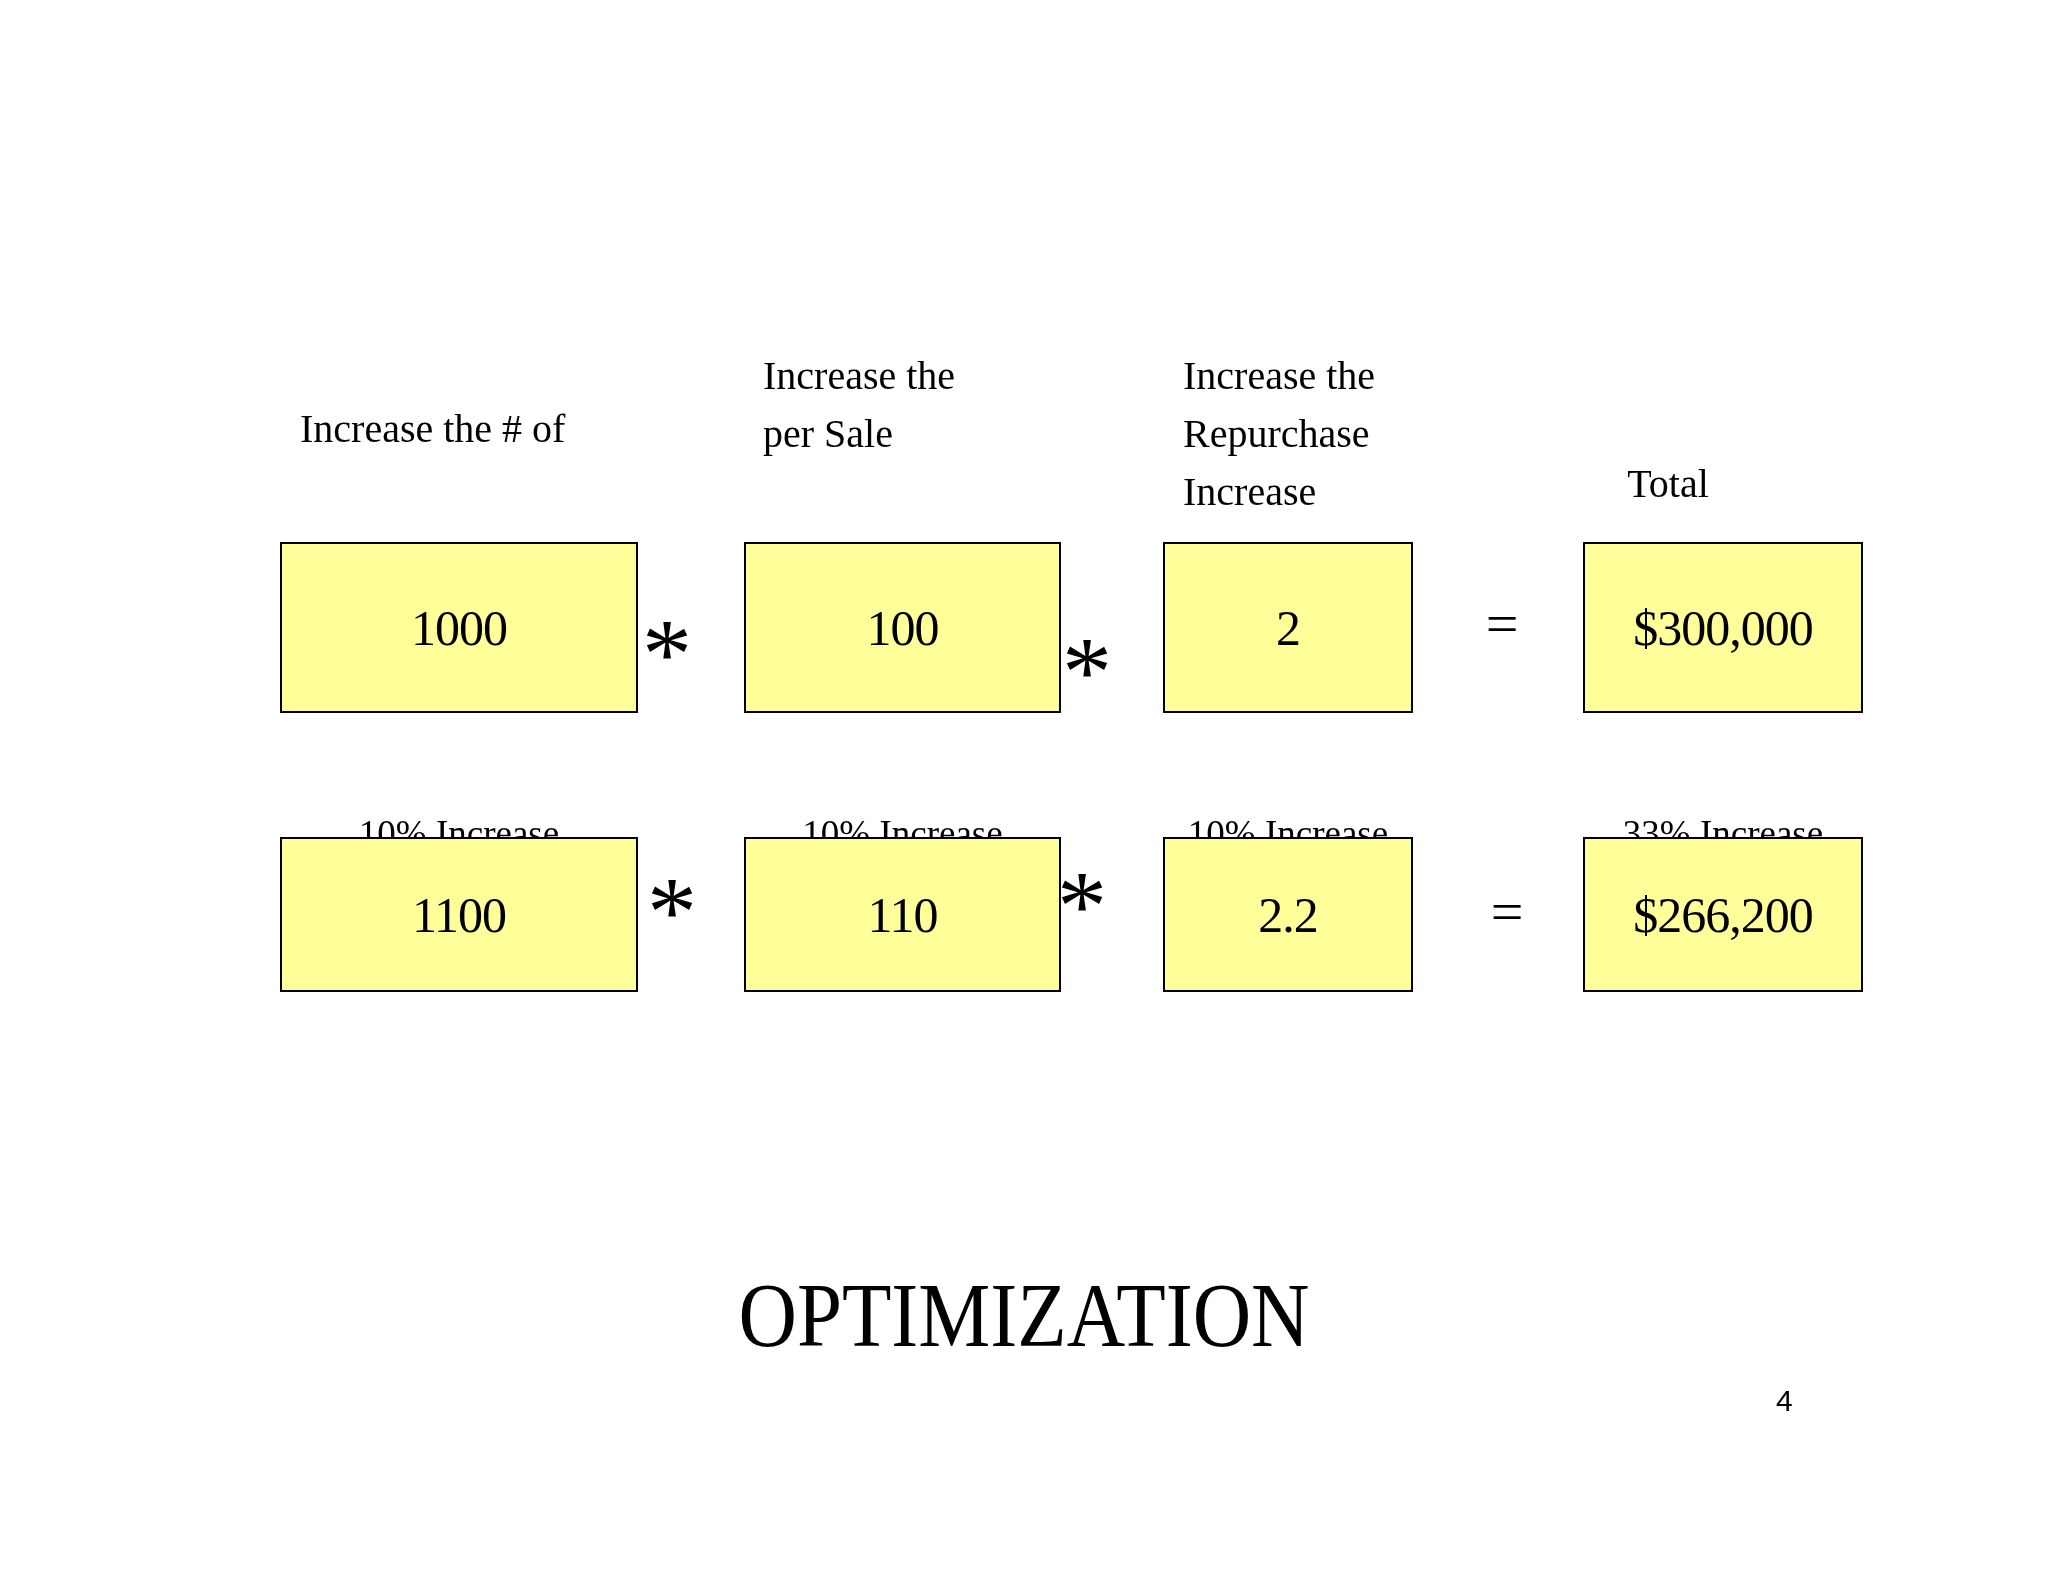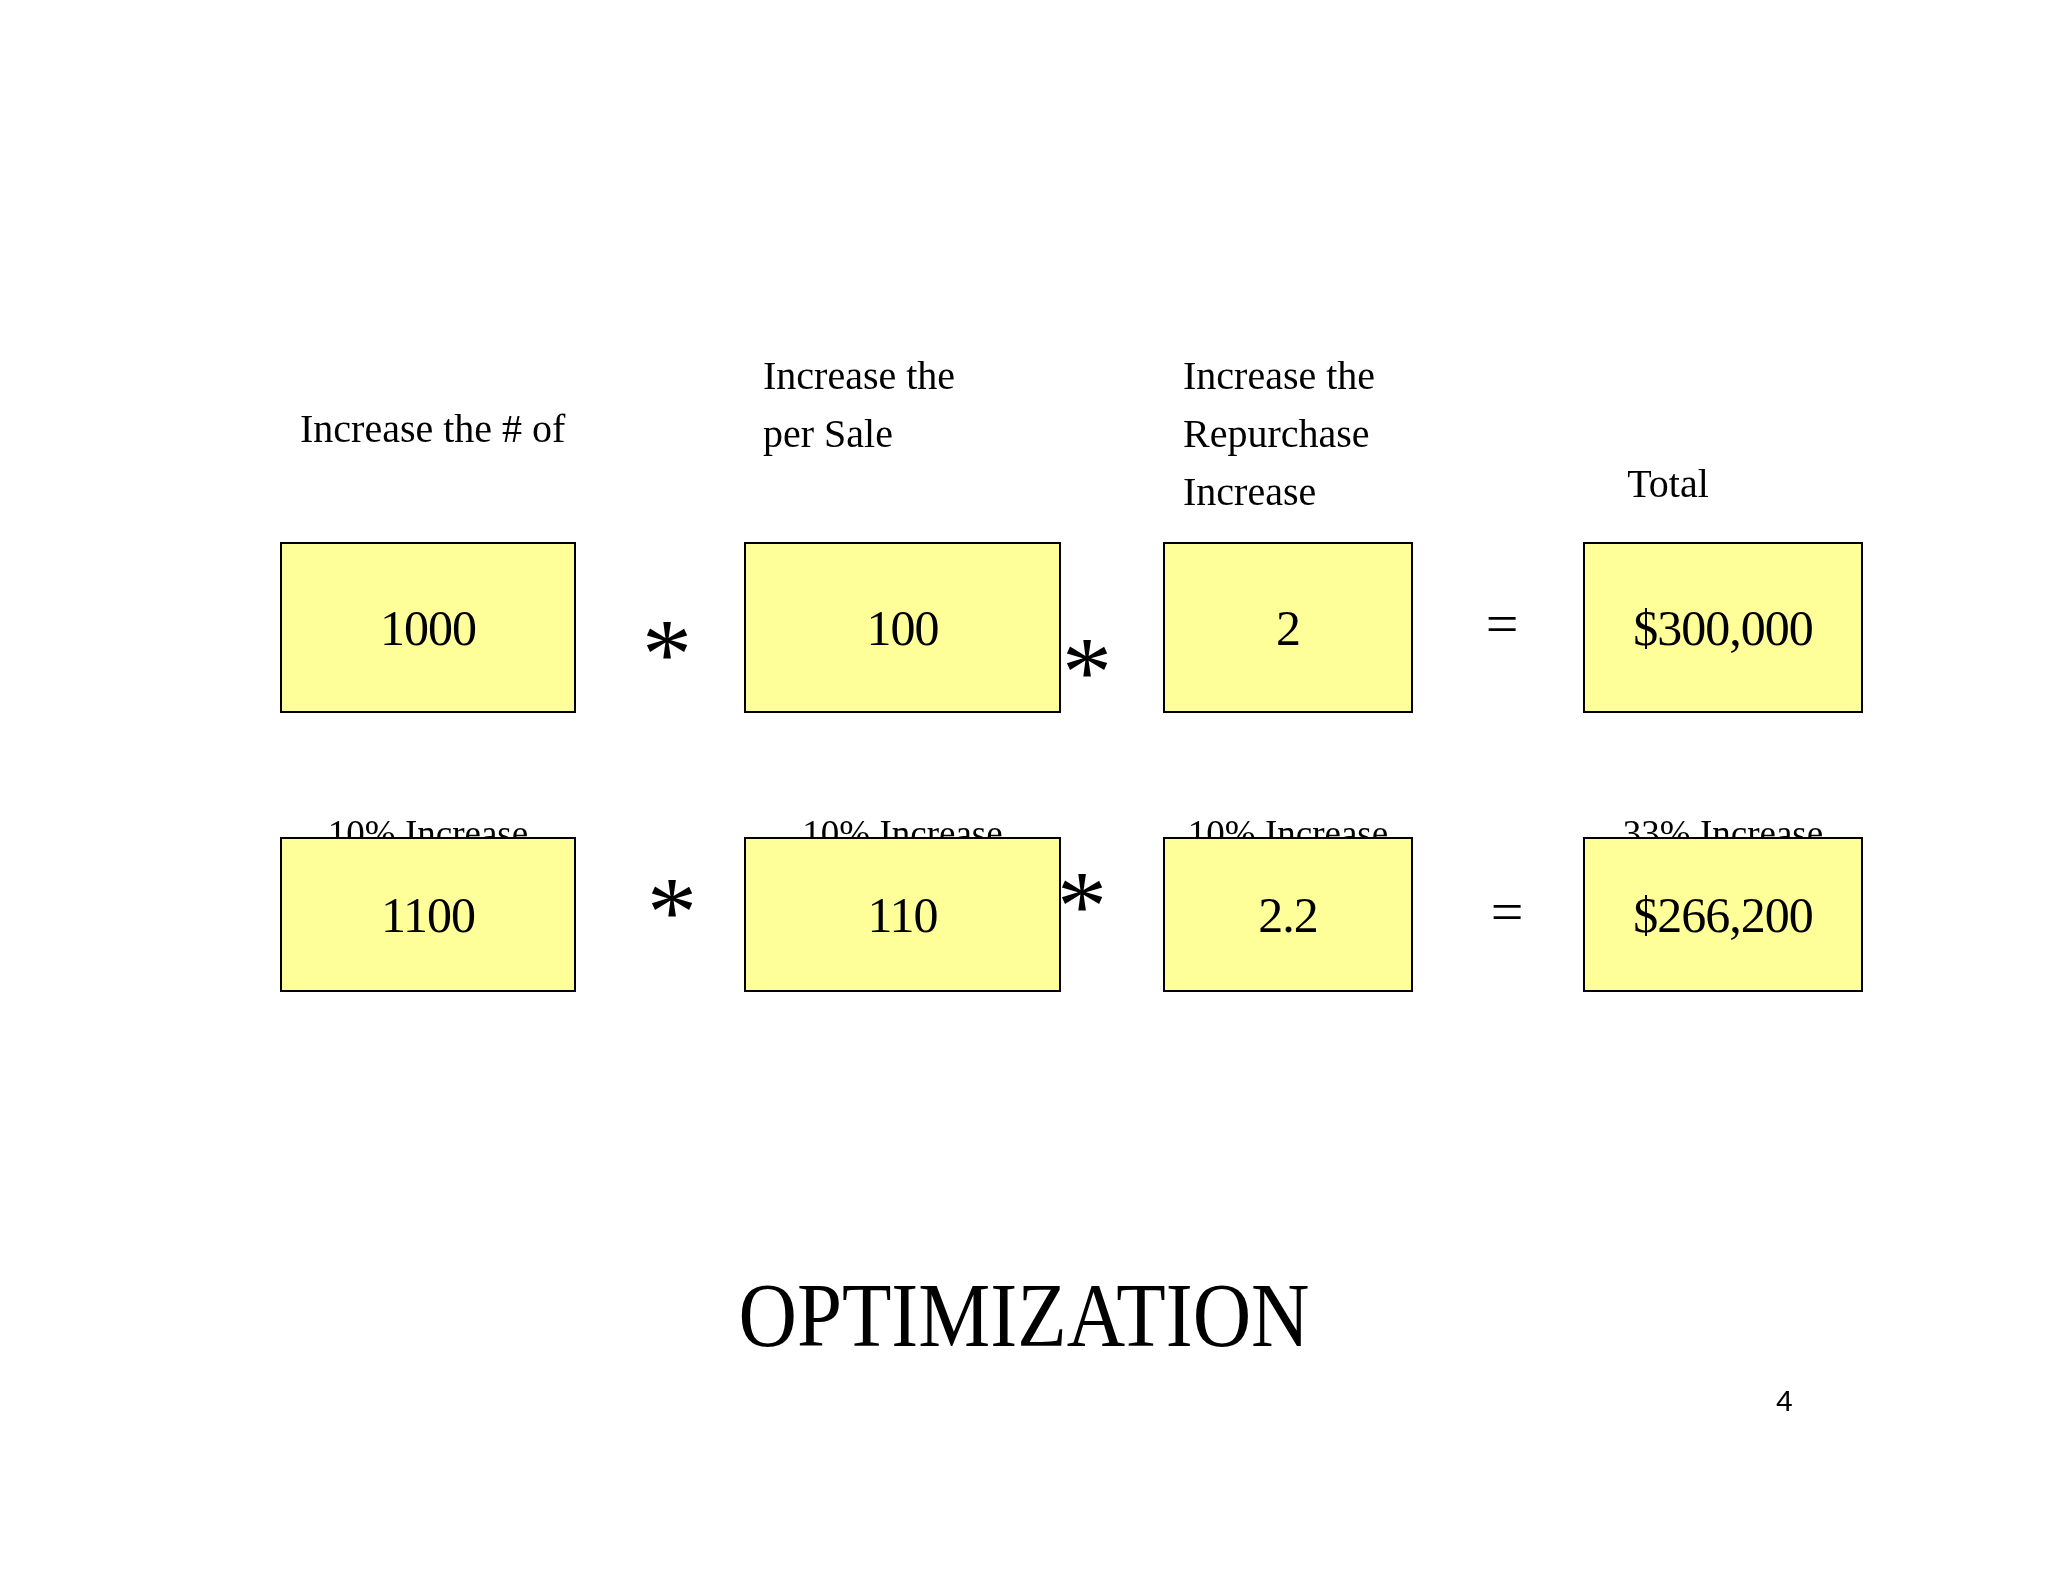--- a/index.html
+++ b/index.html
@@ -22,21 +22,21 @@
 
   
   .box {
     position: absolute; box-sizing: border-box;
     background: #ffff99; border: 2px solid #000000;
     display: flex; align-items: center; justify-content: center;
   }
   .box .val { font-size: 50px; letter-spacing: -1px; }
   .r1 { top: 542px; height: 171px; }
   .r2 { top: 837px; height: 155px; text-align: center; }
-  .c1 { left: 280px;  width: 296px; }
+  .c1 { left: 280px;  width: 358px; }
   .c2 { left: 744px;  width: 317px; }
   .c3 { left: 1163px; width: 250px; }
   .c4 { left: 1583px; width: 280px; }
 
   
   .lbl { position: absolute; top: 812px; font-size: 37px; text-align: center; white-space: nowrap; }
 
   
   .op { position: absolute; transform: translate(-50%, -50%); line-height: 1; }
   .ast { font-size: 100px; }

